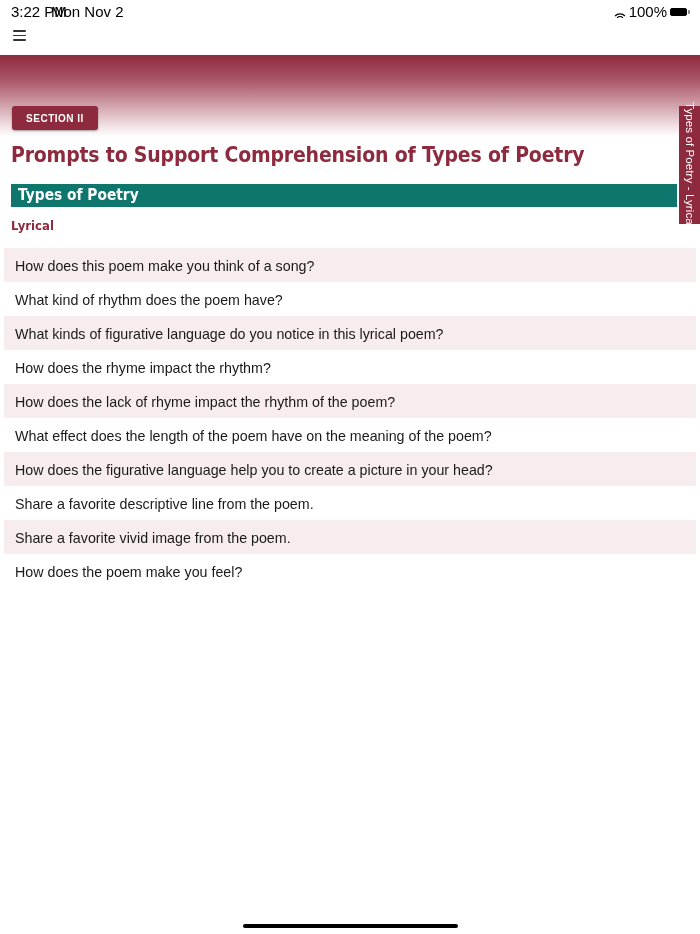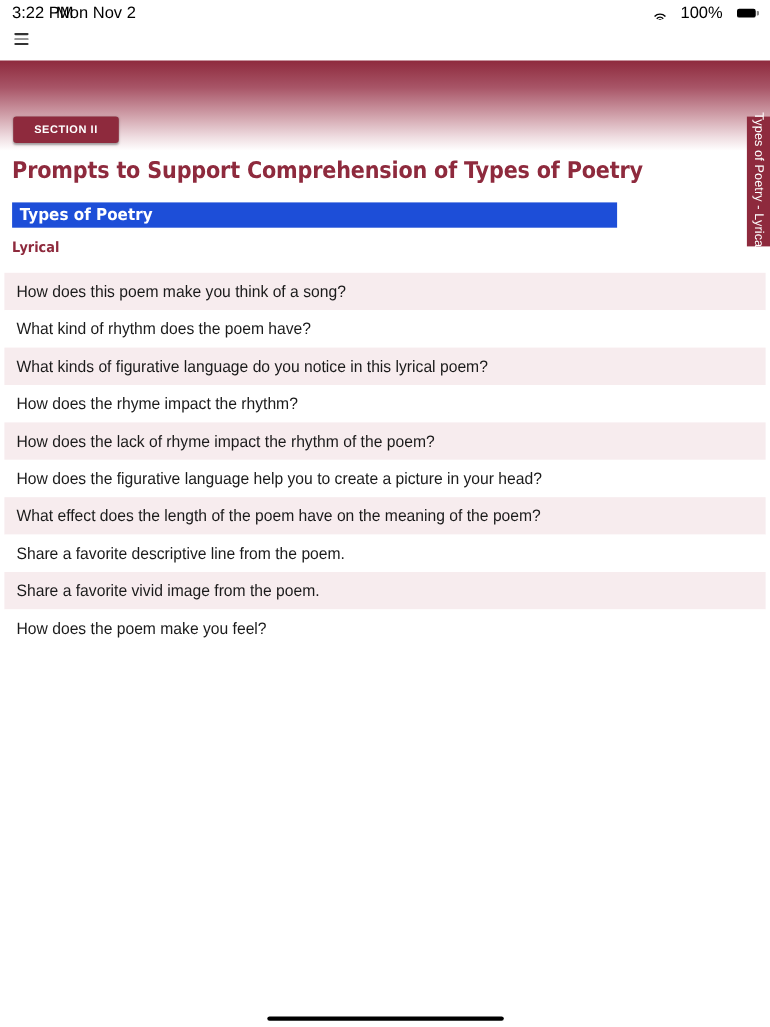--- a/index.html
+++ b/index.html
@@ -2,41 +2,41 @@
 <html><head>
   <meta charset="utf-8">
   <style>
     * { box-sizing: border-box; margin: 0; padding: 0; }
     html, body { width: 700px; height: 934px; background: #ffffff; overflow: hidden; }
     body { position: relative; font-family: "Liberation Sans", sans-serif; color: #111; }
 
     .status-bar { position: absolute; left: 0; top: 0; width: 700px; height: 18px; font-size: 15px; color: #000; }
     .status-time { position: absolute; left: 11px; top: 3px; }
     .status-date { position: absolute; left: 51px; top: 3px; }
-    .status-right { position: absolute; right: 10px; top: 3px; display: flex; align-items: center; gap: 13px; }
+    .status-right { position: absolute; right: 10px; top: 3px; display: flex; align-items: center; gap: 3px; }
     .wifi-icon { width: 12px; height: 9px; display: inline-block; }
     .battery-icon { width: 20px; height: 9px; display: inline-flex; align-items: center; }
     .battery-body { width: 17px; height: 8px; border-radius: 2px; background: #000; border: 1px solid #000; }
     .battery-tip { width: 2px; height: 4px; background: #888; border-radius: 0 1px 1px 0; margin-left: 1px; }
 
     .nav-bar { position: absolute; left: 0; top: 18px; width: 700px; height: 37px; background: #fff; }
     .menu-icon { position: absolute; left: 13px; top: 12px; width: 13px; height: 11px; display: flex; flex-direction: column; justify-content: space-between; cursor: pointer; }
     .menu-icon span { display: block; height: 1.6px; background: #333; border-radius: 1px; }
 
     .hero { position: absolute; left: 0; top: 55px; width: 700px; height: 82px;
       background: linear-gradient(to bottom, #8e2a3d 0%, #a85567 30%, #cf9ea8 60%, #efdde1 85%, #ffffff 100%); }
 
-    .section-badge { position: absolute; left: 12px; top: 106px; width: 96px; height: 24px; background: #8e2a3d;
+    .section-badge { position: absolute; left: 12px; top: 106px; width: 86px; height: 24px; background: #8e2a3d;
       border-radius: 3px; color: #fff; font-size: 10px; font-weight: bold; letter-spacing: 0.5px;
       display: flex; align-items: center; justify-content: center; box-shadow: 0 1px 2px rgba(0,0,0,0.35); }
 
     .page-title { position: absolute; left: 11px; top: 143px; font-size: 21px; font-weight: bold; color: #8e2a3d;
       letter-spacing: -0.2px; white-space: nowrap; font-family: "DejaVu Sans", sans-serif; transform: scaleX(0.9); transform-origin: left center; }
 
-    .subheader-bar { position: absolute; left: 11px; top: 184px; width: 550px; height: 23px; background: #1d4ed8; }
+    .subheader-bar { position: absolute; left: 11px; top: 184px; width: 666px; height: 23px; background: #0f766e; }
     .subheader-text { position: absolute; left: 7px; top: 2px; color: #fff; font-size: 15px; font-weight: bold;
       font-family: "DejaVu Sans", sans-serif; transform: scaleX(0.92); transform-origin: left center; white-space: nowrap; }
 
     .side-tab { position: absolute; left: 679px; top: 106px; width: 21px; height: 118px; background: #8e2a3d;
       display: flex; align-items: center; justify-content: center; }
     .side-tab-text { color: #fff; font-size: 11.5px; writing-mode: vertical-rl; white-space: nowrap; letter-spacing: 0.1px; }
 
     .category-label { position: absolute; left: 11px; top: 218px; font-size: 13px; font-weight: bold; color: #8e2a3d;
       font-family: "DejaVu Sans", sans-serif; transform: scaleX(0.9); transform-origin: left center; }
 
@@ -104,24 +104,24 @@
   <div class="prompt-row">
       <span class="prompt-text">What kinds of figurative language do you notice in this lyrical poem?</span>
     </div>
   <div class="prompt-row">
       <span class="prompt-text">How does the rhyme impact the rhythm?</span>
     </div>
   <div class="prompt-row">
       <span class="prompt-text">How does the lack of rhyme impact the rhythm of the poem?</span>
     </div>
   <div class="prompt-row">
-      <span class="prompt-text">How does the figurative language help you to create a picture in your head?</span>
+      <span class="prompt-text">What effect does the length of the poem have on the meaning of the poem?</span>
     </div>
   <div class="prompt-row">
-      <span class="prompt-text">What effect does the length of the poem have on the meaning of the poem?</span>
+      <span class="prompt-text">How does the figurative language help you to create a picture in your head?</span>
     </div>
   <div class="prompt-row">
       <span class="prompt-text">Share a favorite descriptive line from the poem.</span>
     </div>
   <div class="prompt-row">
       <span class="prompt-text">Share a favorite vivid image from the poem.</span>
     </div>
   <div class="prompt-row">
       <span class="prompt-text">How does the poem make you feel?</span>
     </div>

